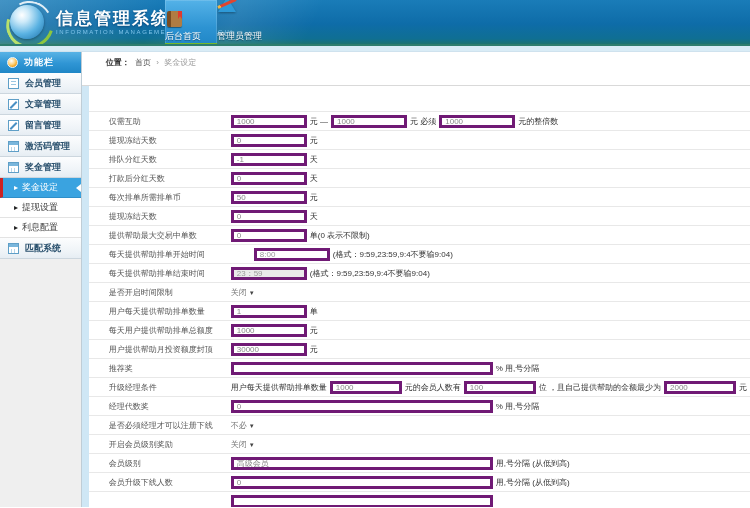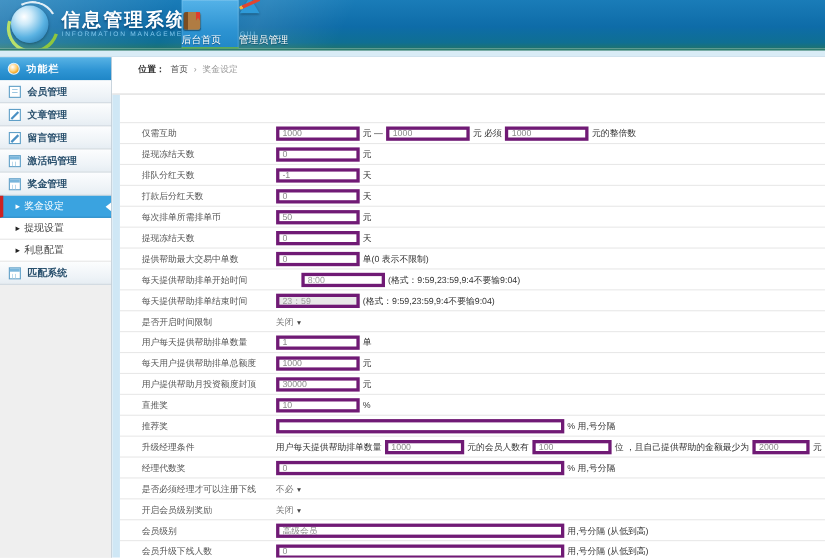--- a/index.html
+++ b/index.html
@@ -288,42 +288,35 @@
               </div>
             </div>
             <div class="form-row">
               <div class="row-label">用户提供帮助月投资额度封顶</div>
               <div class="row-fields">
                 <input class="fi" type="text" value="30000" style="width: 76px;">
                 <span class="ft">元</span>
               </div>
             </div>
             <div class="form-row">
-              <div class="row-label">直推奖</div>
-              <div class="row-fields">
-                <input class="fi" type="text" value="10" style="width: 76px;">
-                <span class="ft">%</span>
-              </div>
-            </div>
-            <div class="form-row">
               <div class="row-label">推荐奖</div>
               <div class="row-fields">
                 <input class="fi" type="text" style="width: 262px;">
                 <span class="ft">% 用,号分隔</span>
               </div>
             </div>
             <div class="form-row">
               <div class="row-label">升级经理条件</div>
               <div class="row-fields">
                 <span class="ft">用户每天提供帮助排单数量</span>
                 <input class="fi" type="text" value="1000" style="width: 72px;">
                 <span class="ft">元的会员人数有</span>
                 <input class="fi" type="text" value="100" style="width: 72px;">
                 <span class="ft">位 ，且自己提供帮助的金额最少为</span>
-                <input class="fi" type="text" value="2000" style="width: 52px;">
+                <input class="fi" type="text" value="2000" style="width: 72px;">
                 <span class="ft">元</span>
               </div>
             </div>
             <div class="form-row">
               <div class="row-label">经理代数奖</div>
               <div class="row-fields">
                 <input class="fi" type="text" value="0" style="width: 262px;">
                 <span class="ft">% 用,号分隔</span>
               </div>
             </div>

